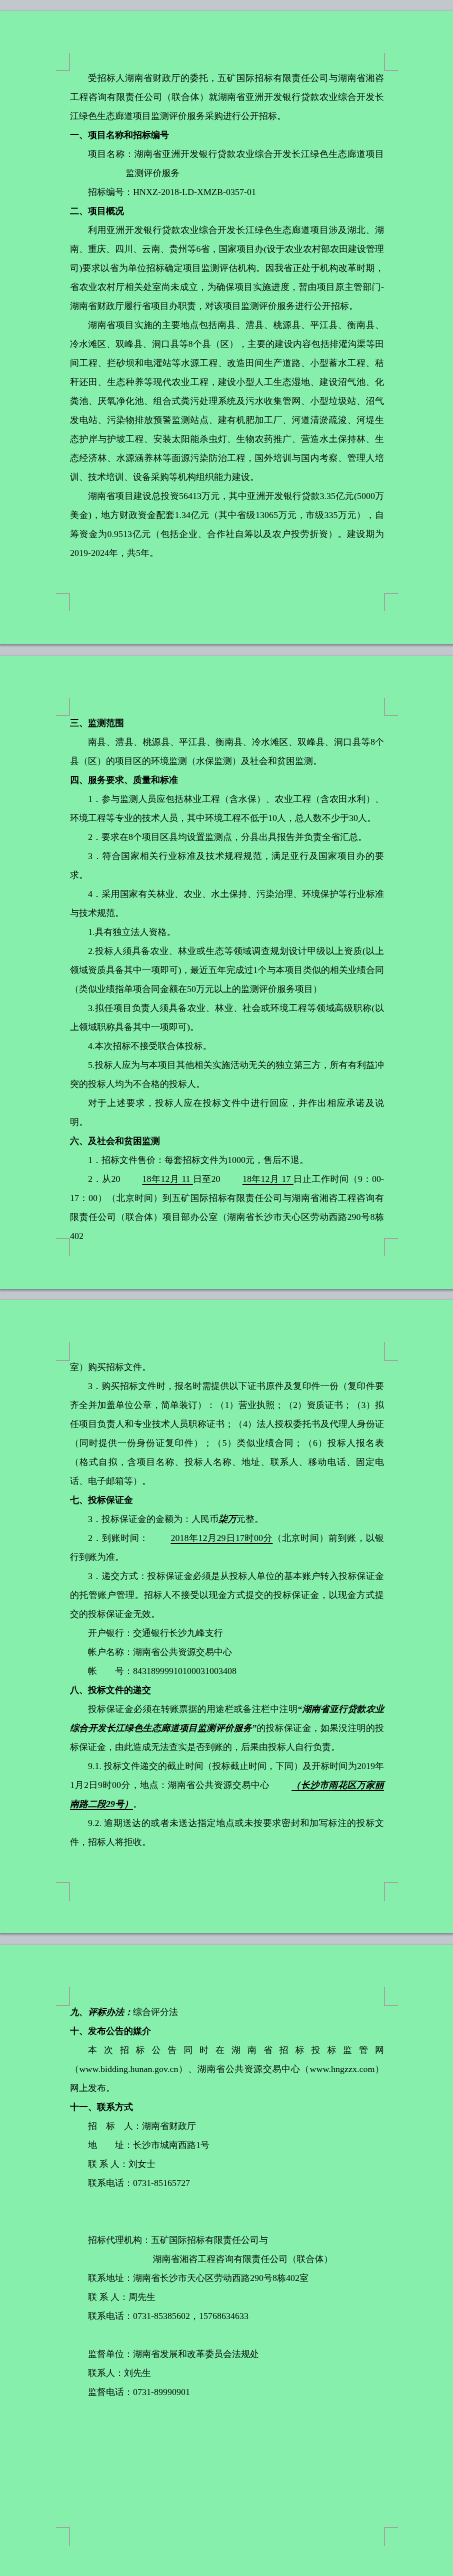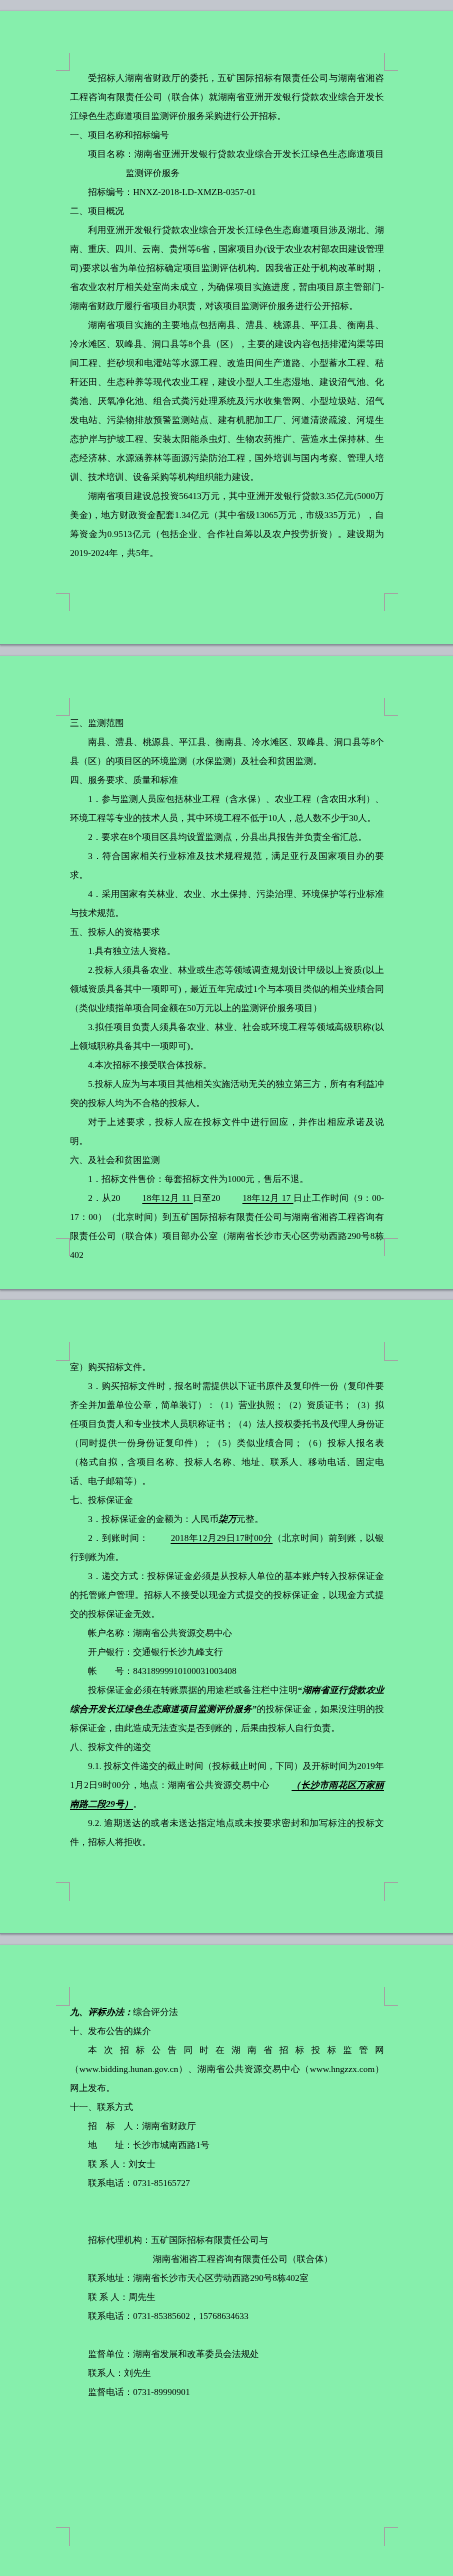--- a/index.html
+++ b/index.html
@@ -29,21 +29,21 @@
     font-size: 9px;
     line-height: 19px;
     color: #000;
     text-align: justify;
     text-justify: inter-ideograph;
     overflow-wrap: break-word;
   }
   .blk { margin: 0; }
   .p     { text-indent: 2em; }
   .plain { text-indent: 0; }
-  .h     { font-weight: normal; text-indent: 0; }
+  .h     { font-weight: bold; text-indent: 0; }
   .hang  { padding-left: 6.2em; text-indent: -4.2em; }
   .cont  { margin-left: 9.2em; text-indent: 0; }
   .blank { height: 19px; }
   span.b { font-weight: bold; font-style: italic; }
   span.u { text-decoration: underline; text-underline-offset: 2.1px; margin-left: 22px; }
   
   .cm { position: absolute; width: 13.4px; height: 17.5px; border-color: #a3a3a3; }
   .cm.tl { left: 56px; top:  42px; border-right: 0.5px solid #a3a3a3; border-bottom: 0.5px solid #a3a3a3; }
   .cm.tr { left: 384px; top:  42px; border-left:  0.5px solid #a3a3a3; border-bottom: 0.5px solid #a3a3a3; }
   .cm.bl { left: 56px; top: 582px; border-right: 0.5px solid #a3a3a3; border-top: 0.5px solid #a3a3a3; }
@@ -76,21 +76,20 @@
         <div class="cm bl"></div>
         <div class="cm br"></div>
         <div class="text-area">
           <div class="blk h"><span>三、监测范围</span></div>
           <div class="blk p"><span>南县、澧县、桃源县、平江县、衡南县、冷水滩区、双峰县、洞口县等8个县（区）的项目区的环境监测（水保监测）及社会和贫困监测。</span></div>
           <div class="blk h"><span>四、服务要求、质量和标准</span></div>
           <div class="blk p"><span>1．参与监测人员应包括林业工程（含水保）、农业工程（含农田水利）、环境工程等专业的技术人员，其中环境工程不低于10人，总人数不少于30人。</span></div>
           <div class="blk p"><span>2．要求在8个项目区县均设置监测点，分县出具报告并负责全省汇总。</span></div>
           <div class="blk p"><span>3．符合国家相关行业标准及技术规程规范，满足亚行及国家项目办的要求。</span></div>
           <div class="blk p"><span>4．采用国家有关林业、农业、水土保持、污染治理、环境保护等行业标准与技术规范。</span></div>
-          <div class="blk h"><span>五、投标人的资格要求</span></div>
           <div class="blk p"><span>1.具有独立法人资格。</span></div>
           <div class="blk p"><span>2.投标人须具备农业、林业或生态等领域调查规划设计甲级以上资质(以上领域资质具备其中一项即可)，最近五年完成过1个与本项目类似的相关业绩合同（类似业绩指单项合同金额在50万元以上的监测评价服务项目）</span></div>
           <div class="blk p"><span>3.拟任项目负责人须具备农业、林业、社会或环境工程等领域高级职称(以上领域职称具备其中一项即可)。</span></div>
           <div class="blk p"><span>4.本次招标不接受联合体投标。</span></div>
           <div class="blk p"><span>5.投标人应为与本项目其他相关实施活动无关的独立第三方，所有有利益冲突的投标人均为不合格的投标人。</span></div>
           <div class="blk p"><span>对于上述要求，投标人应在投标文件中进行回应，并作出相应承诺及说明。</span></div>
           <div class="blk h"><span>六、及社会和贫困监测</span></div>
           <div class="blk p"><span>1．招标文件售价：每套招标文件为1000元，售后不退。</span></div>
           <div class="blk p"><span>2．从20</span><span class="u">18年12月 11 </span><span>日至20</span><span class="u">18年12月 17 </span><span>日止工作时间（9：00-17：00）（北京时间）到五矿国际招标有限责任公司与湖南省湘咨工程咨询有限责任公司（联合体）项目部办公室（湖南省长沙市天心区劳动西路290号8栋402</span></div>
         </div>
@@ -100,25 +99,25 @@
         <div class="cm tr"></div>
         <div class="cm bl"></div>
         <div class="cm br"></div>
         <div class="text-area">
           <div class="blk plain"><span>室）购买招标文件。</span></div>
           <div class="blk p"><span>3．购买招标文件时，报名时需提供以下证书原件及复印件一份（复印件要齐全并加盖单位公章，简单装订）：（1）营业执照；（2）资质证书；（3）拟任项目负责人和专业技术人员职称证书；（4）法人授权委托书及代理人身份证（同时提供一份身份证复印件）；（5）类似业绩合同；（6）投标人报名表（格式自拟，含项目名称、投标人名称、地址、联系人、移动电话、固定电话、电子邮箱等）。</span></div>
           <div class="blk h"><span>七、投标保证金</span></div>
           <div class="blk p"><span>3．投标保证金的金额为：人民币</span><span class="b">柒万</span><span>元整。</span></div>
           <div class="blk p"><span>2．到账时间：</span><span class="u">2018年12月29日17时00分</span><span>（北京时间）前到账，以银行到账为准。</span></div>
           <div class="blk p"><span>3．递交方式：投标保证金必须是从投标人单位的基本账户转入投标保证金的托管账户管理。招标人不接受以现金方式提交的投标保证金，以现金方式提交的投标保证金无效。</span></div>
+          <div class="blk p"><span>开户银行：交通银行长沙九峰支行</span></div>
           <div class="blk p"><span>帐户名称：湖南省公共资源交易中心</span></div>
-          <div class="blk p"><span>开户银行：交通银行长沙九峰支行</span></div>
           <div class="blk p"><span>帐　　号：84318999910100031003408</span></div>
+          <div class="blk h"><span>八、投标文件的递交</span></div>
           <div class="blk p"><span>投标保证金必须在转账票据的用途栏或备注栏中注明</span><span class="b">“湖南省亚行贷款农业综合开发长江绿色生态廊道项目监测评价服务”</span><span>的投标保证金，如果没注明的投标保证金，由此造成无法查实是否到账的，后果由投标人自行负责。</span></div>
-          <div class="blk h"><span>八、投标文件的递交</span></div>
           <div class="blk p"><span>9.1. 投标文件递交的截止时间（投标截止时间，下同）及开标时间为2019年1月2日9时00分，地点：湖南省公共资源交易中心</span><span class="b u">（长沙市雨花区万家丽南路二段29号）</span><span>。</span></div>
           <div class="blk p"><span>9.2. 逾期送达的或者未送达指定地点或未按要求密封和加写标注的投标文件，招标人将拒收。</span></div>
         </div>
       </div>
       <div class="page">
         <div class="cm tl"></div>
         <div class="cm tr"></div>
         <div class="cm bl"></div>
         <div class="cm br"></div>
         <div class="text-area">

